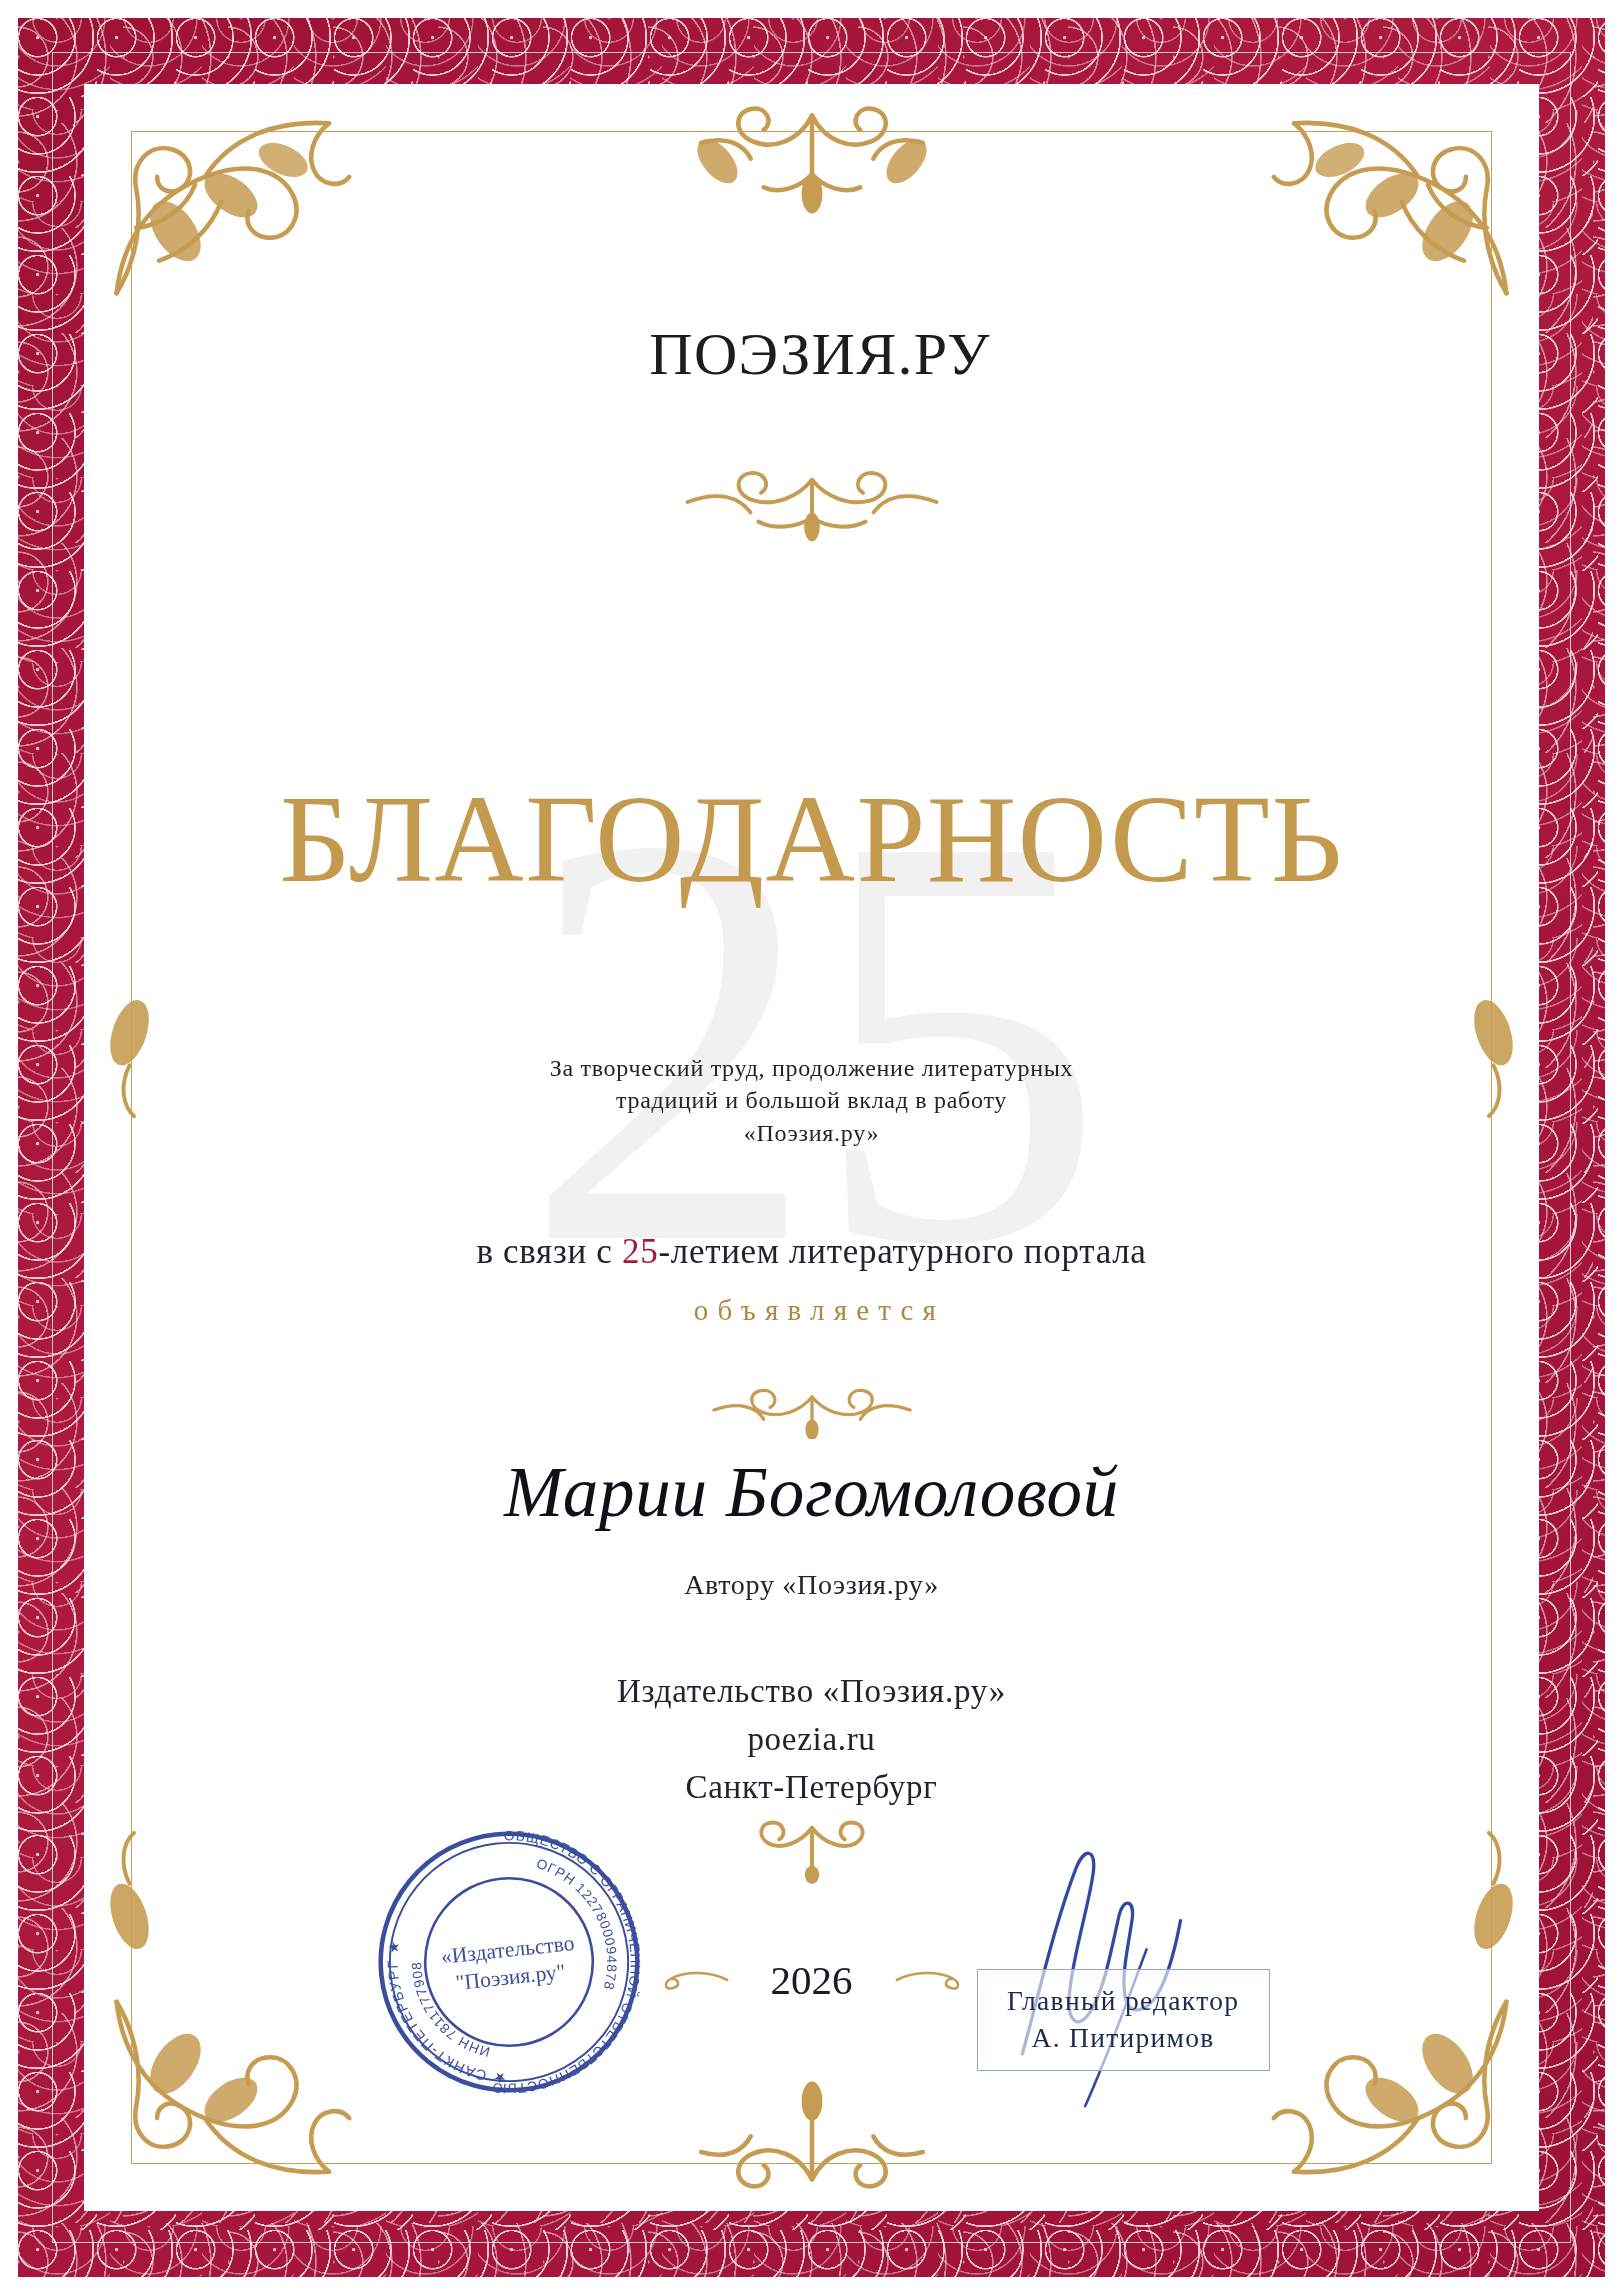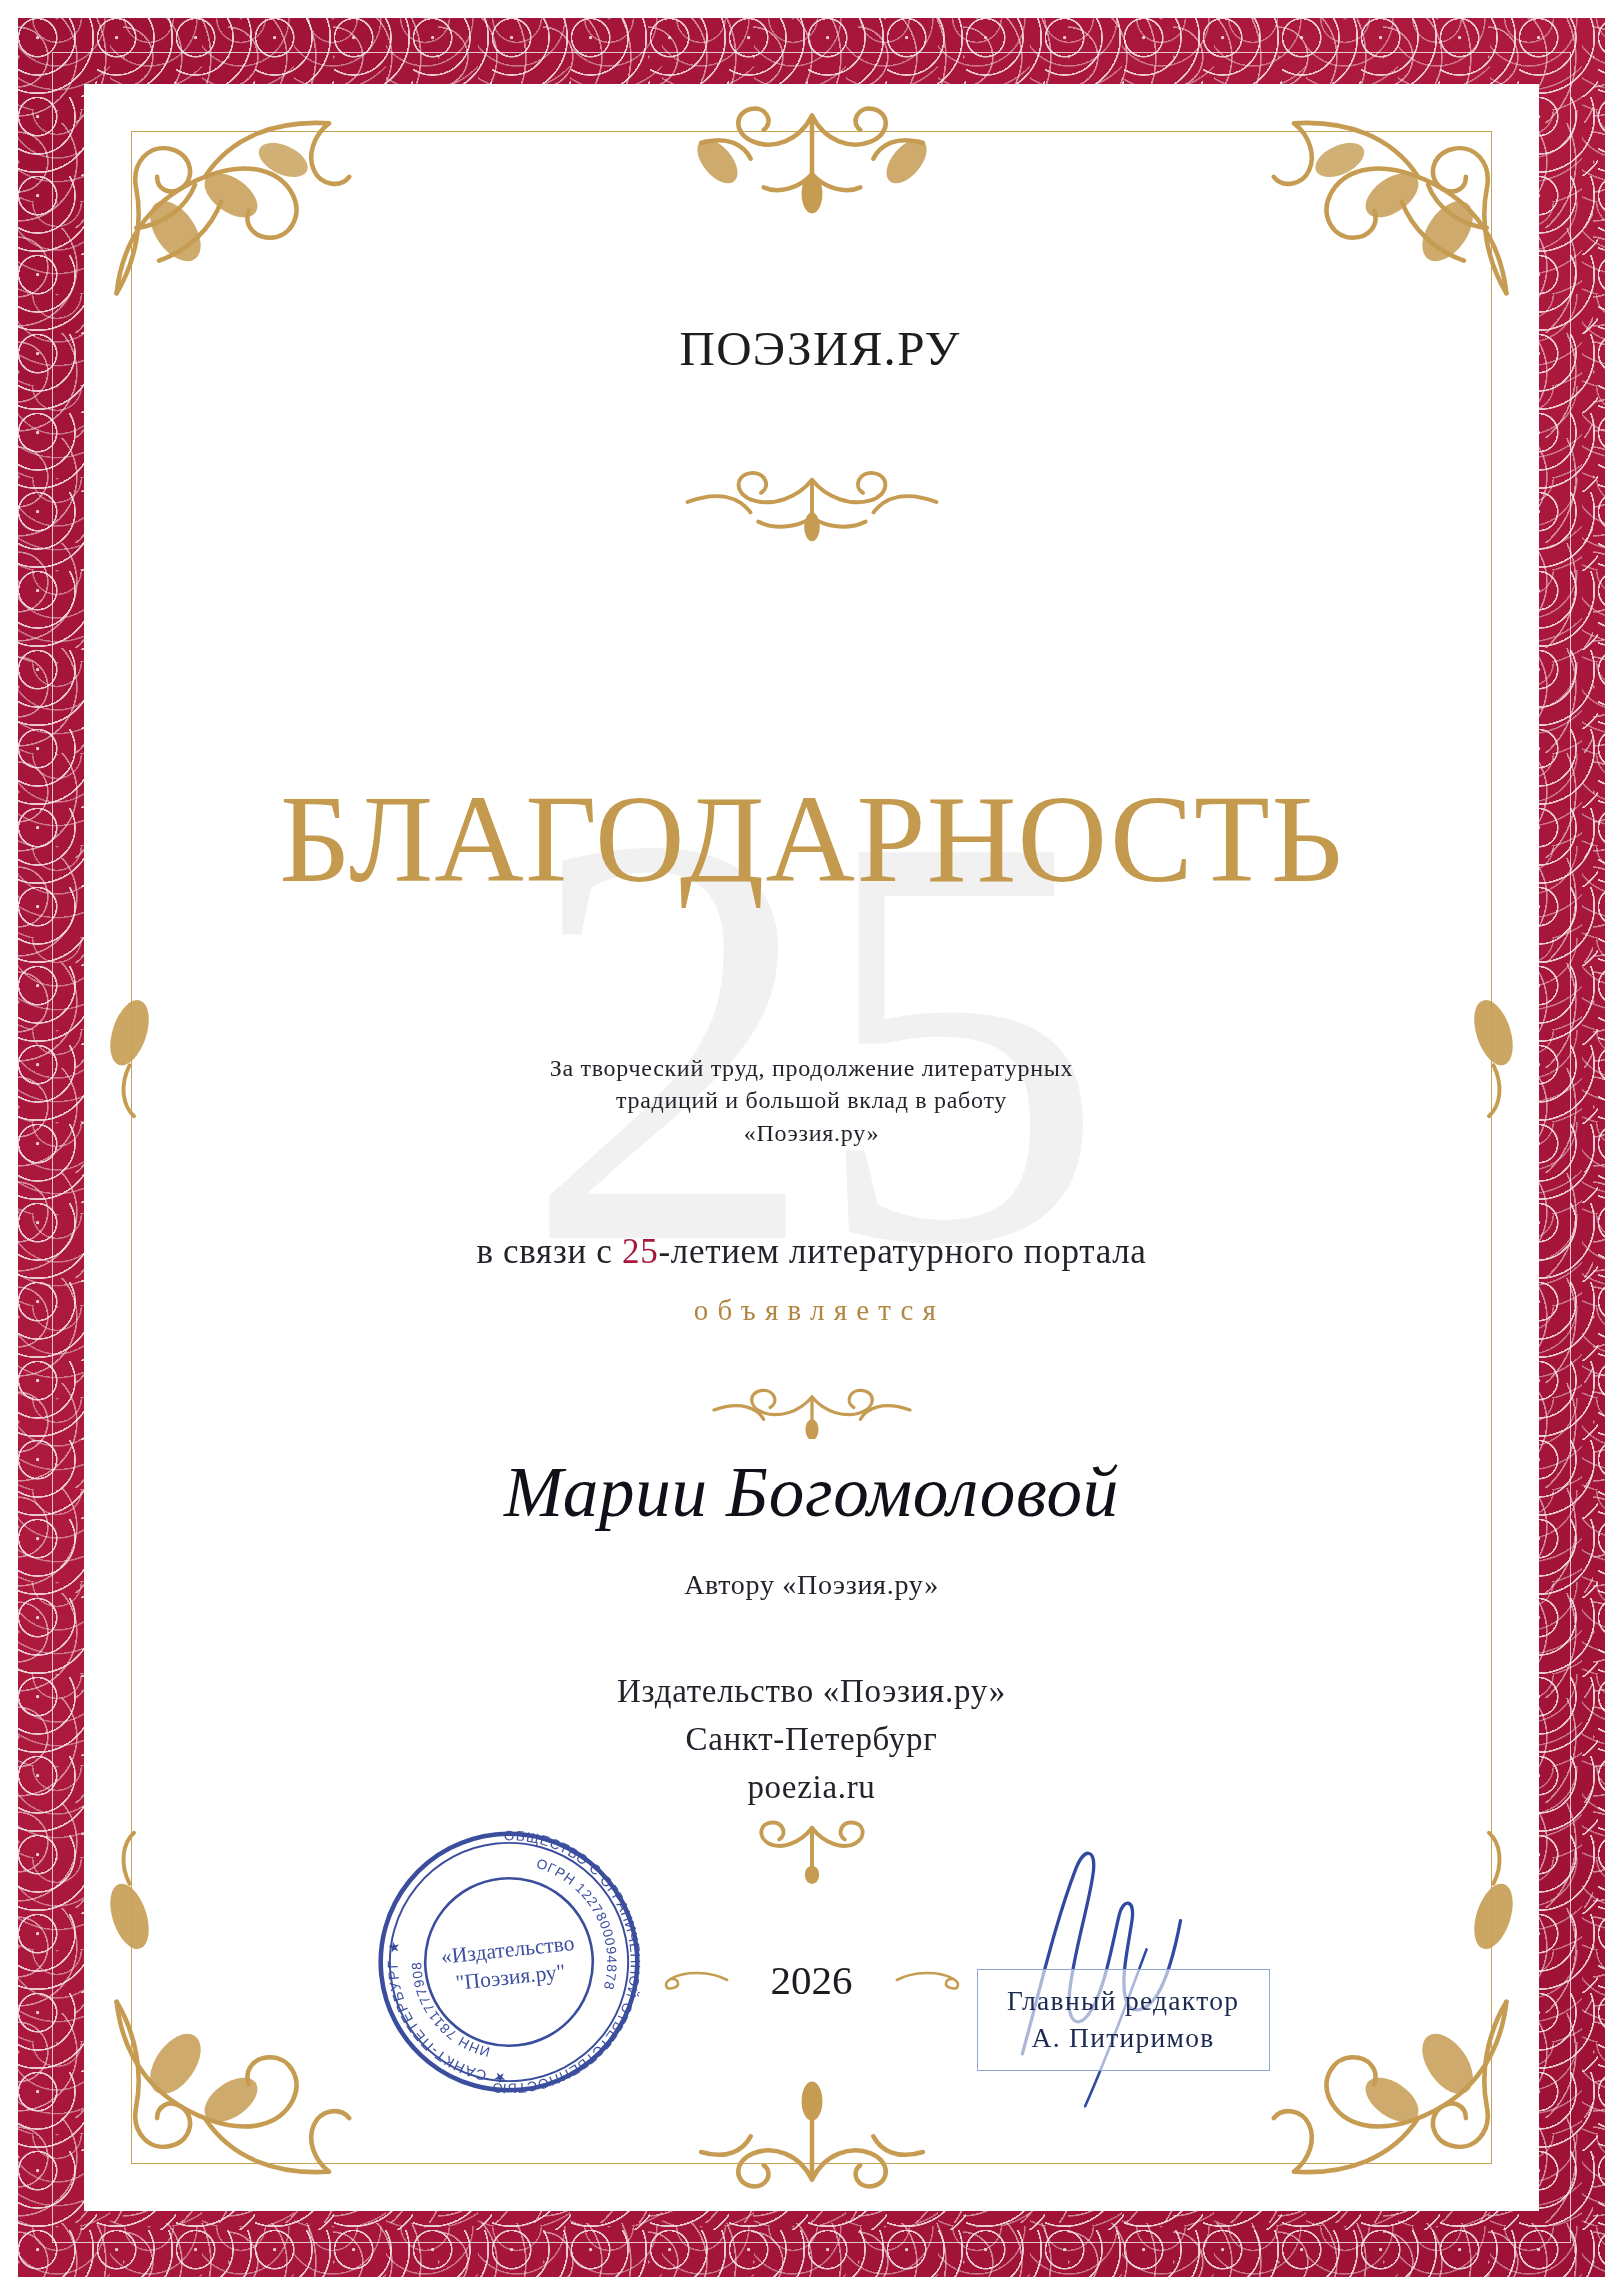--- a/index.html
+++ b/index.html
@@ -126,21 +126,21 @@
     left: 0; right: 0; top: 0; bottom: 0;
     z-index: 2;
     text-align: center;
   }
 
   .brand {
     position: absolute;
     top: 236px;
     left: 0; right: 0;
     font-family: "Liberation Serif", serif;
-    font-size: 49px;
+    font-size: 60px;
     letter-spacing: 1.3px;
     color: #1d1d1d;
     font-weight: 400;
     padding-left: 17px;
   }
 
   .divider-flourish {
     position: absolute;
     left: 50%;
     transform: translateX(-50%);
@@ -436,22 +436,22 @@
           <path d="M410 46 C370 32 344 42 334 60" stroke-linecap="round"></path>
           <ellipse cx="260" cy="76" rx="10" ry="16" fill="currentColor" stroke="none"></ellipse>
         </svg>
       </div>
 
       <div class="recipient">Марии Богомоловой</div>
       <div class="recipient-role">Автору «Поэзия.ру»</div>
 
       <div class="publisher">
         <div>Издательство «Поэзия.ру»</div>
+        <div>poezia.ru</div>
         <div>Санкт-Петербург</div>
-        <div>poezia.ru</div>
       </div>
 
       <div class="divider-flourish flourish-3">
         <svg viewBox="0 0 220 110" fill="none" stroke="currentColor" stroke-width="6">
           <path d="M110 24 C92 48 62 58 44 48 C26 38 30 16 50 16 C66 16 72 34 60 42" stroke-linecap="round"></path>
           <path d="M110 24 C128 48 158 58 176 48 C194 38 190 16 170 16 C154 16 148 34 160 42" stroke-linecap="round"></path>
           <path d="M110 28 L110 86" stroke-linecap="round"></path>
           <ellipse cx="110" cy="96" rx="11" ry="14" fill="currentColor" stroke="none"></ellipse>
         </svg>
       </div>

